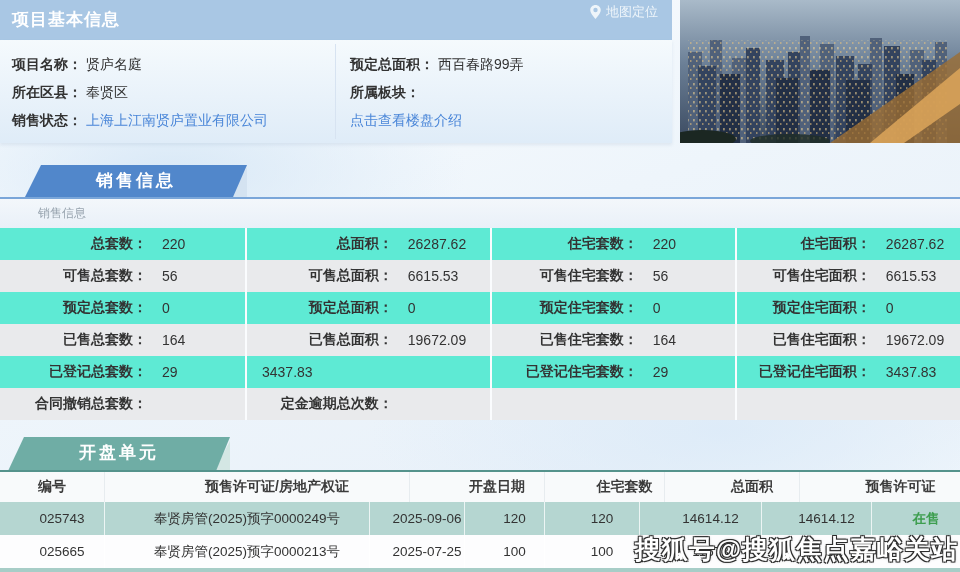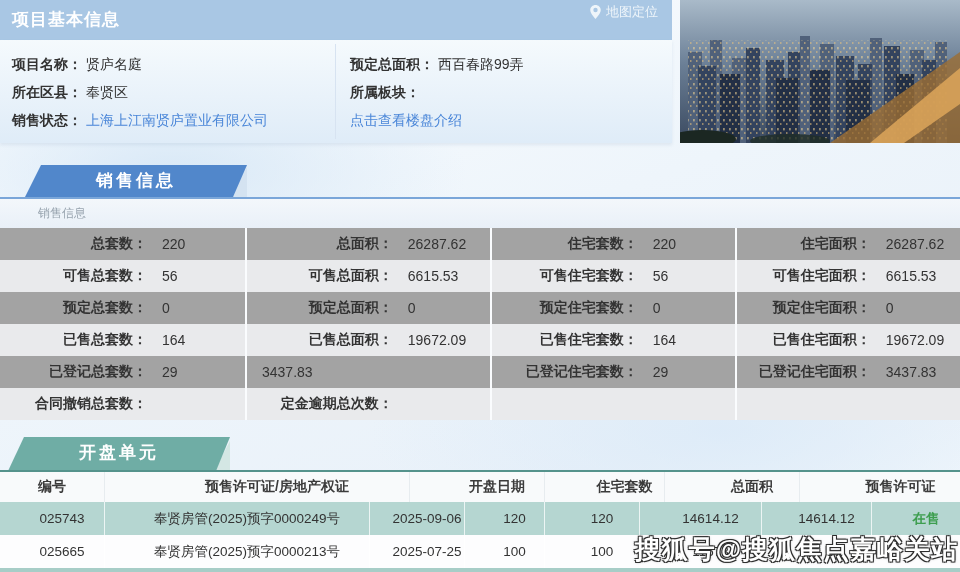--- a/index.html
+++ b/index.html
@@ -32,21 +32,21 @@
   .units-tab{left:8px;top:437px;height:34px;}
   .tab-body{position:absolute;inset:0;clip-path:polygon(16px 0,100% 0,calc(100% - 14px) 100%,0 100%);box-shadow:2px 2px 3px rgba(100,120,150,.3);}
   .tab-fold{position:absolute;right:0;bottom:0;width:0;height:0;border-bottom:30px solid #d3e1ef;border-left:16px solid transparent;opacity:.9;}
   .units-tab .tab-fold{border-bottom-color:#d2e5e1;}
   .tab-label{position:absolute;inset:0;text-align:center;line-height:32px;font-size:17px;font-weight:bold;color:#fff;letter-spacing:3px;}
   
   .sales-panel{position:absolute;left:0;top:197px;width:960px;border-top:2px solid #7aa6d9;}
   .subheader{height:29px;line-height:29px;padding-left:38px;font-size:12px;color:#98a4af;
     background:linear-gradient(180deg,#f3f7fb,#e9f0f8);}
   .sales-row{display:grid;grid-template-columns:245px 245px 245px 225px;height:32px;}
-  .sales-row.light{background:#a3a3a3;}
+  .sales-row.light{background:#5eead4;}
   .sales-row.dark{background:#e9eaec;}
   .cell{display:flex;align-items:center;font-size:14px;color:#333;overflow:hidden;}
   .cell+.cell{border-left:2px solid #fafcfe;}
   .cell .lbl{flex:0 0 60%;text-align:right;font-weight:bold;white-space:nowrap;}
   .cell .val{margin-left:15px;white-space:nowrap;}
   
   .units-panel{position:absolute;left:0;top:470px;width:960px;border-top:2px solid #55938c;}
   .u-row{display:grid;grid-template-columns:105px 265px 95px 80px 95px 122px 110px 88px;}
   .u-head{height:30px;background:#f8fafb;gap:40px;}
   .u-head .u-cell{font-weight:bold;color:#3b3b3b;border-right:1px solid #e7ecef;font-size:14px;}

